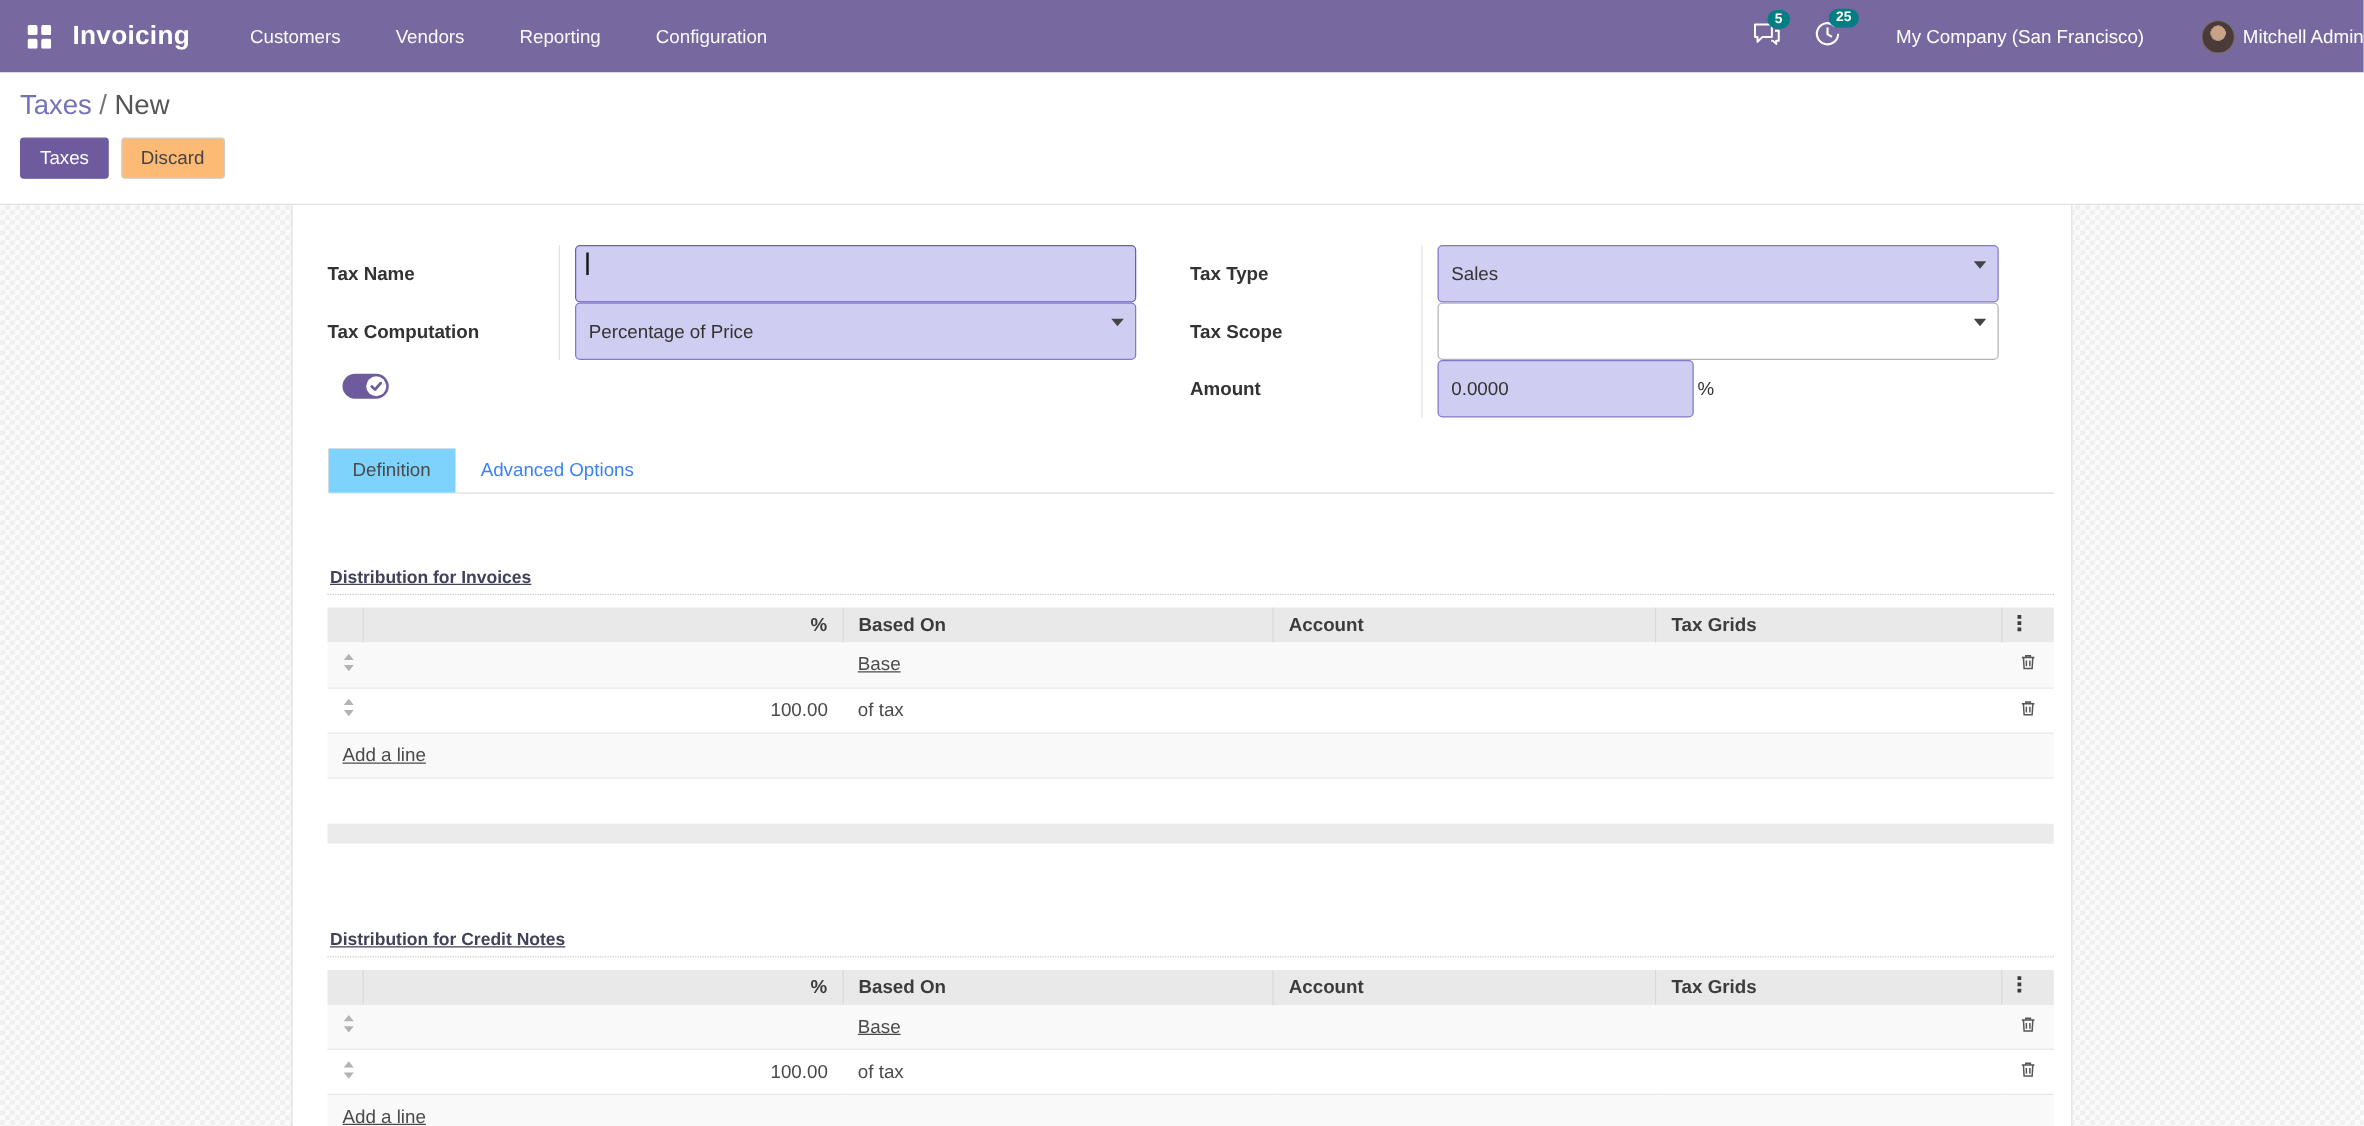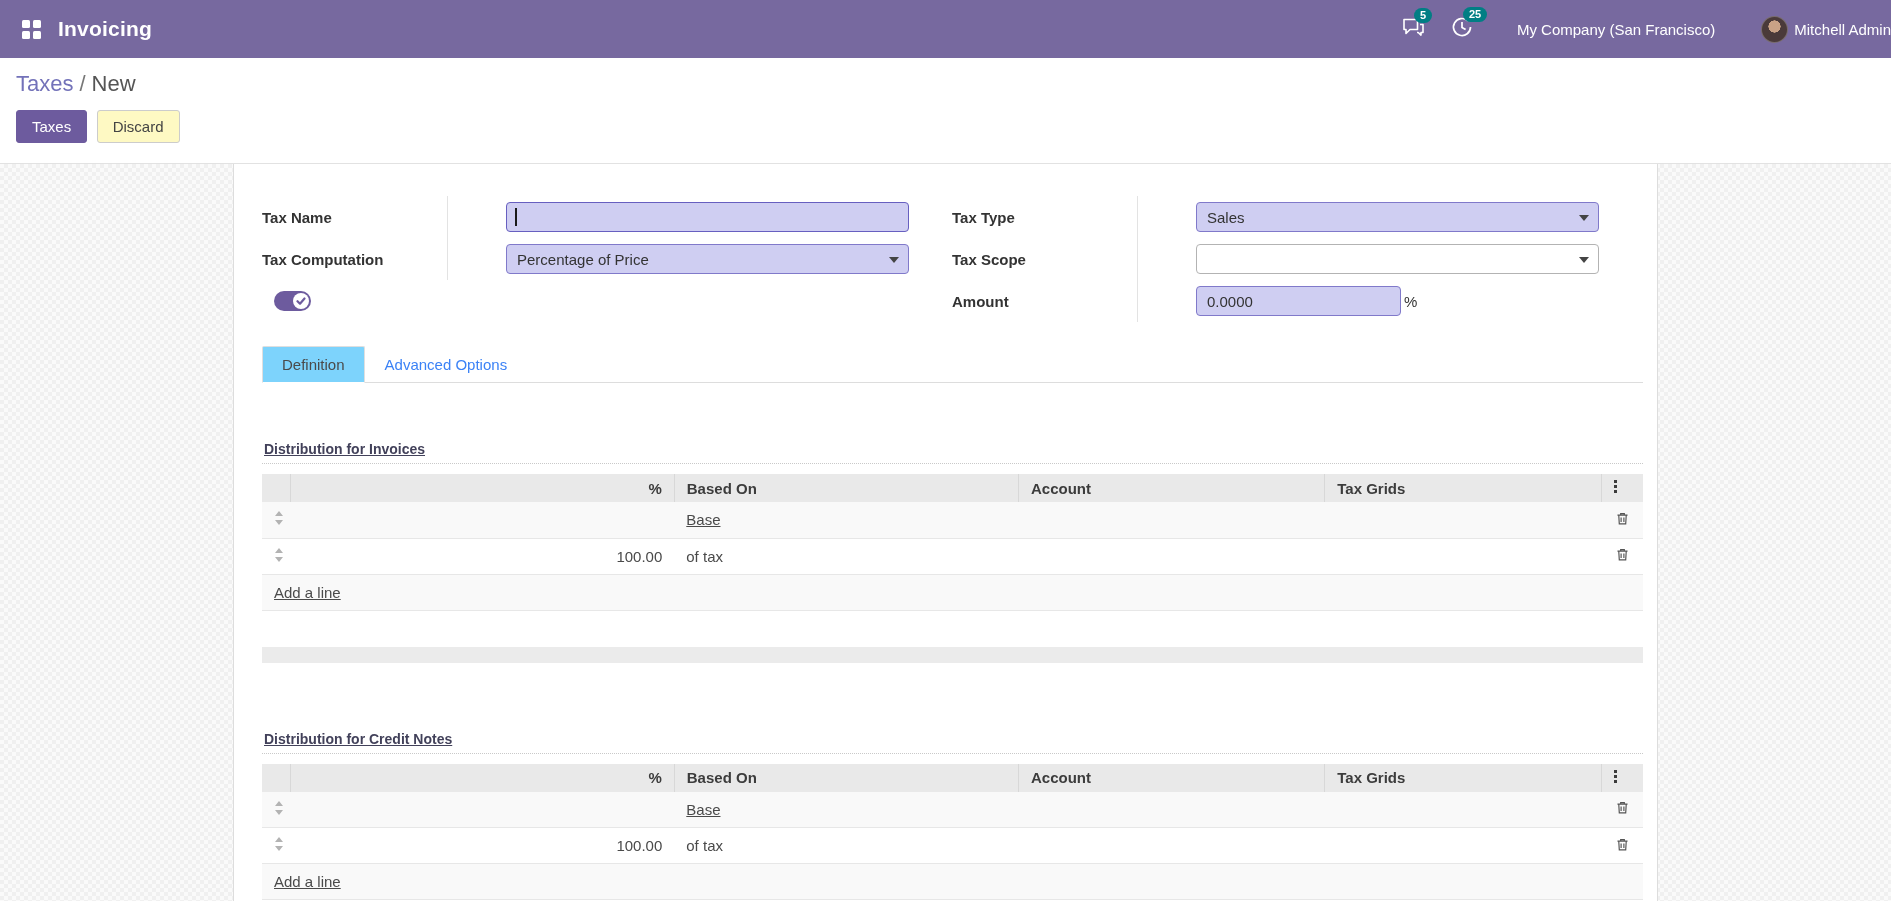--- a/index.html
+++ b/index.html
@@ -23,38 +23,38 @@
   .user-name { font-size:15px; }
 
   
   .control-panel { background:#fff; padding:13px 16px 12px 16px; height:106px; border-bottom:1px solid #e2e2e2; }
   .breadcrumb { font-size:22px; margin-bottom:13px; }
   .breadcrumb .bc-link { color:#7372b9; cursor:pointer; }
   .breadcrumb .bc-sep { color:#777; margin:0 6px; }
   .breadcrumb .bc-current { color:#555; }
   .btn { display:inline-block; font-size:15px; padding:7px 15px; border-radius:3px; cursor:pointer; border:1px solid transparent; }
   .btn-primary { background:#6d5b9e; color:#fff; border-color:#6d5b9e; margin-right:5px; }
-  .btn-secondary { background:#fef9c3; color:#444; border-color:#ccc; }
+  .btn-secondary { background:#fdba74; color:#444; border-color:#ccc; }
 
   
   .content { height:737px; background-color:#fafafa;
     background-image:
       linear-gradient(45deg,#f0f0f0 25%,transparent 25%,transparent 75%,#f0f0f0 75%),
       linear-gradient(45deg,#f0f0f0 25%,transparent 25%,transparent 75%,#f0f0f0 75%);
     background-size:8px 8px; background-position:0 0,4px 4px; }
   .sheet { width:1425px; margin:0 auto; background:#fff; min-height:737px;
     border-left:1px solid #ddd; border-right:1px solid #ddd; padding-top:32px; }
 
   
   .form-grid { display:grid; grid-template-columns:1fr 1fr; column-gap:43px; padding:0 58px 0 28px; }
-  .o-row { display:grid; grid-template-columns:186px 1fr; min-height:42px; align-items:center;gap:46px; }
+  .o-row { display:grid; grid-template-columns:186px 1fr; min-height:42px; align-items:center; }
   .o-label { font-size:15px; font-weight:bold; color:#333; align-self:center; height:100%; display:flex; align-items:center;
     border-right:1px solid #e3e3e3; }
   .o-field { padding-left:12px; display:flex; align-items:center; }
-  .o-input, .o-select { height:30px; border-radius:4px; font-size:15px; color:#333;
+  .o-input, .o-select { height:46px; border-radius:4px; font-size:15px; color:#333;
     display:flex; align-items:center; padding:0 10px; width:100%; position:relative; }
   .lav { background:#cfcef2; border:1px solid #8079ca; }
   .o-input.focused { border-color:#675fc0; }
   .o-select { cursor:pointer; }
   .o-select .chev { position:absolute; right:9px; top:12px; width:0; height:0;
     border-left:5px solid transparent; border-right:5px solid transparent; border-top:6px solid #444; }
   .o-select.plain { background:#fff; border:1px solid #b3b3b3; color:#555; }
   input.o-input { outline:none; }
   .input-wrap { position:relative; width:100%; }
   .caret { position:absolute; left:9px; top:6px; width:1.5px; height:18px; background:#1a1a1a; pointer-events:none; }
@@ -100,20 +100,26 @@
 <header class="navbar">
   <div class="apps-btn">
     <svg width="19" height="19" viewBox="0 0 19 19" aria-hidden="true">
       <rect x="0" y="0" width="8" height="8" rx="1.5" fill="#fff"></rect>
       <rect x="11" y="0" width="8" height="8" rx="1.5" fill="#fff"></rect>
       <rect x="0" y="11" width="8" height="8" rx="1.5" fill="#fff"></rect>
       <rect x="11" y="11" width="8" height="8" rx="1.5" fill="#fff"></rect>
     </svg>
   </div>
   <div class="app-name">Invoicing</div>
+  <nav style="display:flex;">
+    <div class="menu-item">Customers</div>
+    <div class="menu-item">Vendors</div>
+    <div class="menu-item">Reporting</div>
+    <div class="menu-item">Configuration</div>
+  </nav>
   <div class="nav-right">
     <div class="nav-icon-wrap">
       <span>
         <svg width="23" height="20" viewBox="0 0 23 20" fill="none" stroke="#fff" stroke-width="1.6">
           <path d="M2 2.5h13.5v10H8l-4 4v-4H2z" stroke-linejoin="round"></path>
           <path d="M18 7.5h3v8h-2v2.6l-2.8-2.6H15" stroke-linejoin="round"></path>
         </svg>
       </span>
       <span class="badge">5</span>
     </div>

